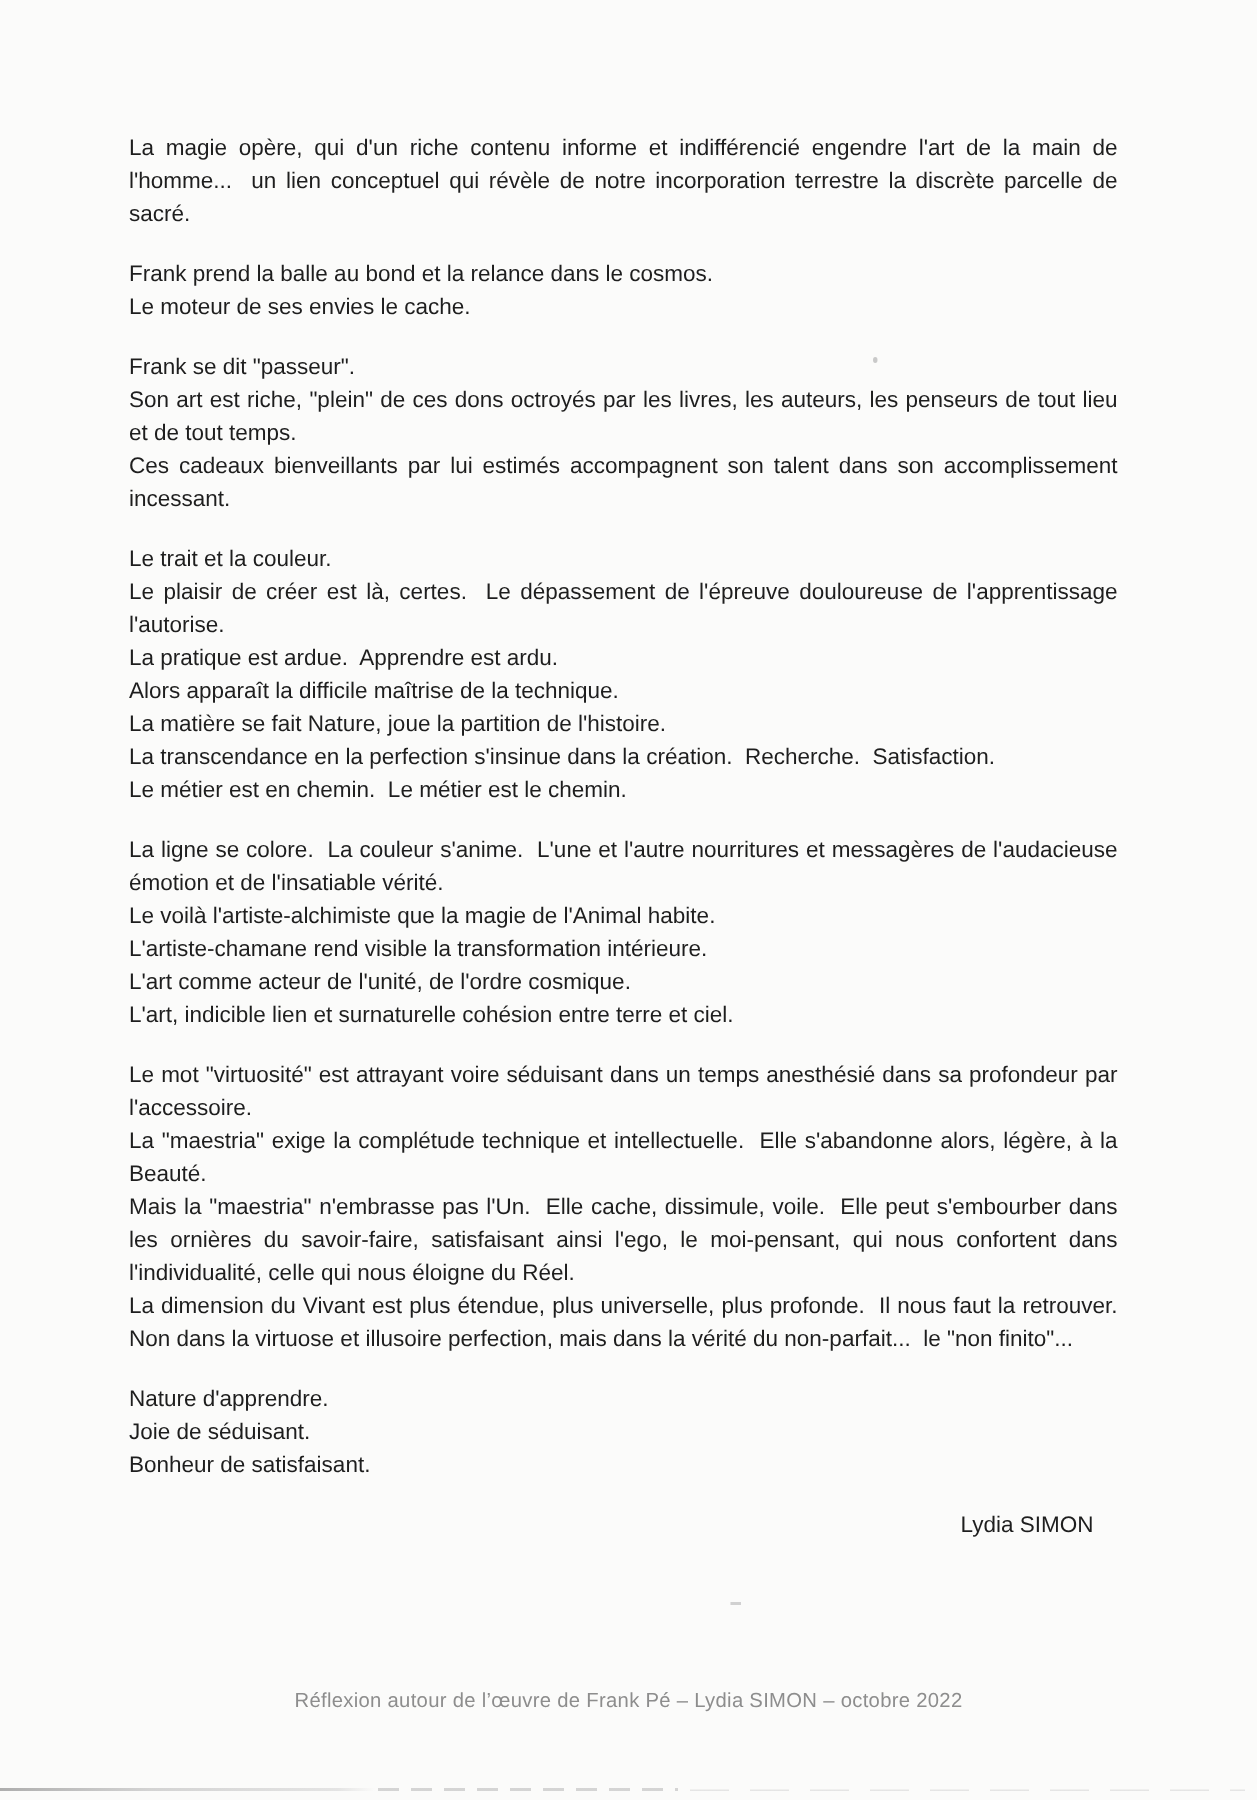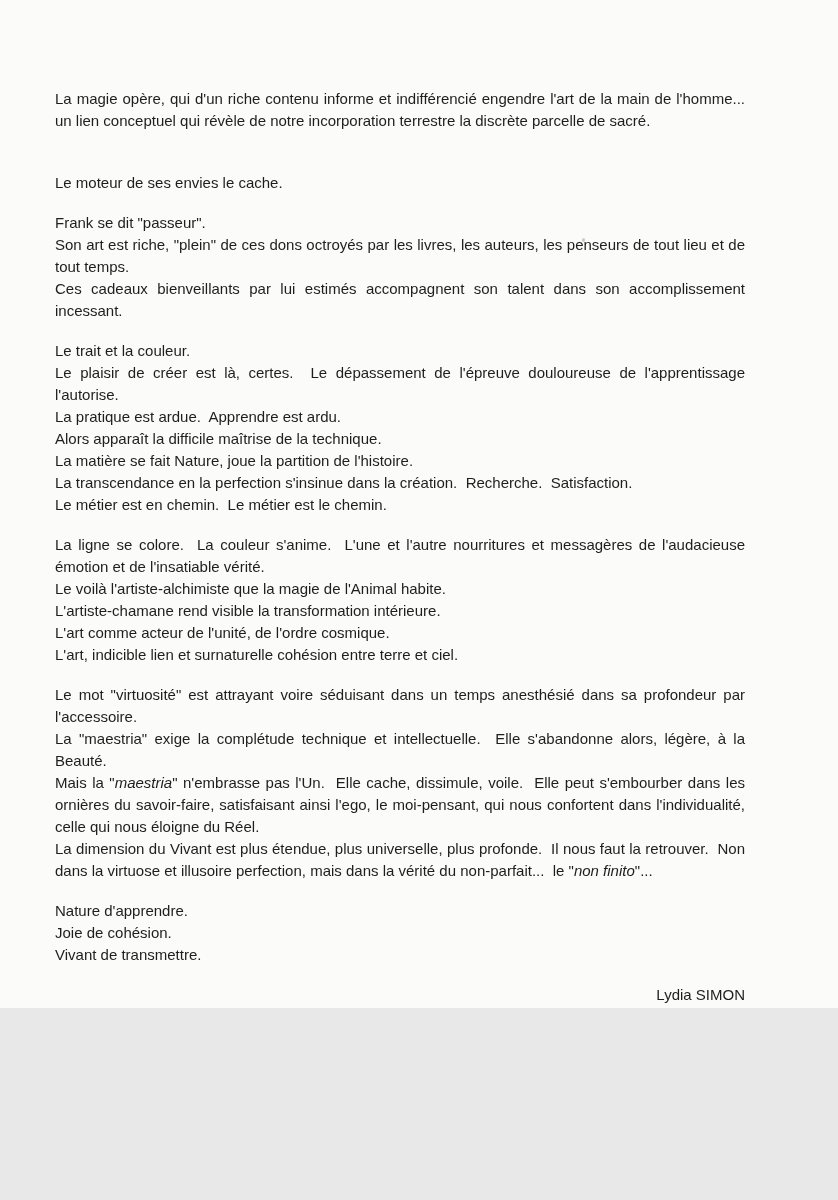--- a/index.html
+++ b/index.html
@@ -4,44 +4,43 @@
 <style>
   html, body {
     margin: 0;
     padding: 0;
     background: #e8e8e8;
     font-family: "Liberation Sans", sans-serif;
   }
   .page {
     position: relative;
     width: 838px;
-    height: 1008px;
+    height: 1200px;
     margin: 0 auto;
     background: var(--paper, #fbfbfa);
     color: var(--ink, #1e1e1e);
     box-sizing: border-box;
-    padding: 88px 93px 0 55px;
+    padding: 88px 93px 0 86px;
     overflow: hidden;
   }
   .doc-body {
     font-size: 15px;
     line-height: 22px;
   }
   .doc-body p.para {
     margin: 0 0 18px 0;
     white-space: pre-wrap;
   }
   .doc-body p.para.justify {
     text-align: justify;
   }
   .it {
-    font-style: italic;
   }
   .signature {
-    margin: 14px 0 0 0;
+    margin: 14px 16px 0 0;
     font-size: 15px;
     line-height: 22px;
     text-align: right;
   }
   .page-footer {
     position: absolute;
     left: 0;
     right: 0;
     top: 1126px;
     text-align: center;
@@ -88,26 +87,26 @@
   }
 </style>
 </head>
 <body>
 
 <div class="page">
 
   <main class="doc-body">
 
   <p class="para justify"><span>La magie opère, qui d'un riche contenu informe et indifférencié engendre l'art de la main de l'homme...  un lien conceptuel qui révèle de notre incorporation terrestre la discrète parcelle de sacré.</span></p>
-      <p class="para"><br><span>Le moteur de ses envies le cache.</span><br></p>
+      <p class="para"><span>Frank prend la balle au bond et la relance dans le cosmos.</span><br><span>Le moteur de ses envies le cache.</span><br></p>
       <p class="para justify"><span>Frank se dit "passeur".</span><br><span>Son art est riche, "plein" de ces dons octroyés par les livres, les auteurs, les penseurs de tout lieu et de tout temps.</span><br><span>Ces cadeaux bienveillants par lui estimés accompagnent son talent dans son accomplissement incessant.</span></p>
       <p class="para justify"><span>Le trait et la couleur.</span><br><span>Le plaisir de créer est là, certes.  Le dépassement de l'épreuve douloureuse de l'apprentissage l'autorise.</span><br><span>La pratique est ardue.  Apprendre est ardu.</span><br><span>Alors apparaît la difficile maîtrise de la technique.</span><br><span>La matière se fait Nature, joue la partition de l'histoire.</span><br><span>La transcendance en la perfection s'insinue dans la création.  Recherche.  Satisfaction.</span><br><span>Le métier est en chemin.  Le métier est le chemin.</span></p>
       <p class="para justify"><span>La ligne se colore.  La couleur s'anime.  L'une et l'autre nourritures et messagères de l'audacieuse émotion et de l'insatiable vérité.</span><br><span>Le voilà l'artiste-alchimiste que la magie de l'Animal habite.</span><br><span>L'artiste-chamane rend visible la transformation intérieure.</span><br><span>L'art comme acteur de l'unité, de l'ordre cosmique.</span><br><span>L'art, indicible lien et surnaturelle cohésion entre terre et ciel.</span></p>
       <p class="para justify"><span>Le mot "virtuosité" est attrayant voire séduisant dans un temps anesthésié dans sa profondeur par l'accessoire.</span><br><span>La "maestria" exige la complétude technique et intellectuelle.  Elle s'abandonne alors, légère, à la Beauté.</span><br><span>Mais la "</span><span class="it">maestria</span><span>" n'embrasse pas l'Un.  Elle cache, dissimule, voile.  Elle peut s'embourber dans les ornières du savoir-faire, satisfaisant ainsi l'ego, le moi-pensant, qui nous confortent dans l'individualité, celle qui nous éloigne du Réel.</span><br><span>La dimension du Vivant est plus étendue, plus universelle, plus profonde.  Il nous faut la retrouver.  Non dans la virtuose et illusoire perfection, mais dans la vérité du non-parfait...  le "</span><span class="it">non finito</span><span>"...</span></p>
-      <p class="para"><span>Nature d'apprendre.</span><br><span>Joie de cohésion.</span><br><span>Vivant de transmettre.</span></p>
+      <p class="para"><span>Nature d'apprendre.</span><br><span>Joie de séduisant.</span><br><span>Bonheur de satisfaisant.</span></p>
     </main>
 
   <p class="signature">Lydia SIMON</p>
 
   <div class="page-footer">Réflexion autour de l’œuvre de Frank Pé – Lydia SIMON – octobre 2022</div>
 
   <div class="speck-1"></div>
   <div class="speck-2"></div>
   <div class="scan-edge-a"></div>
   <div class="scan-edge-b"></div>

